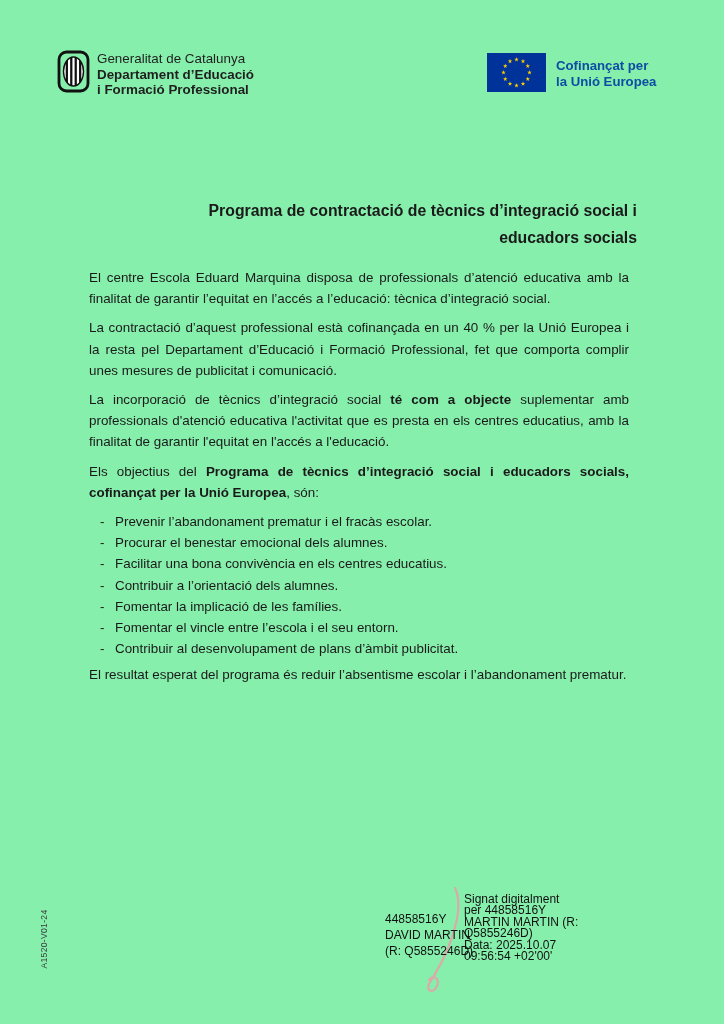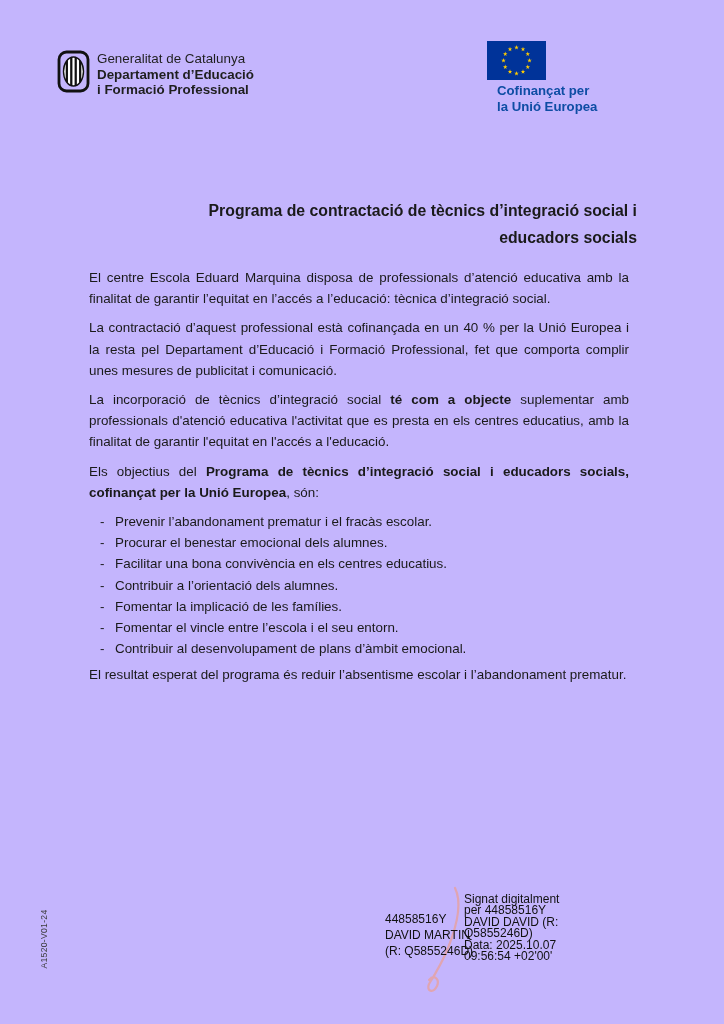--- a/index.html
+++ b/index.html
@@ -1,32 +1,32 @@
 <!DOCTYPE html>
 <html lang="ca"><head>
 <meta charset="utf-8">
 <style>
   html,body{margin:0;padding:0;background:#9a9a9a;}
   .page{
     position:relative;
     width:724px;height:1024px;
-    background:#c4b5fd;
+    background:#86efac;
     overflow:hidden;
     font-family:"Liberation Sans","DejaVu Sans",sans-serif;
     color:#1a1a1a;
     margin:0 auto;
   }
   
   .gc-block{position:absolute;left:57px;top:50px;display:flex;}
   .gc-logo{width:33px;height:43px;flex:0 0 33px;}
   .gc-text{margin-left:7px;margin-top:1px;font-size:13.4px;line-height:15.6px;color:#1f1f1f;}
   .gc-l1{font-weight:400;}
   .gc-l2{font-weight:700;}
   
-  .eu-block{position:absolute;left:487px;top:41px;display:flex;align-items:flex-start;flex-direction:column;}
+  .eu-block{position:absolute;left:487px;top:53px;display:flex;align-items:center;}
   .eu-flag{width:59px;height:39px;display:block;}
   .eu-text{margin-left:10px;margin-top:3px;font-size:13.2px;line-height:16.2px;font-weight:700;color:#0e4da4;}
   
   .content{
     position:absolute;left:89px;top:197px;width:548px;
     font-size:13.4px;line-height:21.2px;text-align:justify;
   }
   .doc-title{
     font-size:15.8px;font-weight:700;line-height:27px;
     margin:0 0 16px 0;text-align:right;
@@ -137,41 +137,41 @@
       <li>
           <span class="dash">-</span>
           <span>Fomentar la implicació de les famílies.</span>
         </li>
       <li>
           <span class="dash">-</span>
           <span>Fomentar el vincle entre l’escola i el seu entorn.</span>
         </li>
       <li>
           <span class="dash">-</span>
-          <span>Contribuir al desenvolupament de plans d’àmbit emocional.</span>
+          <span>Contribuir al desenvolupament de plans d’àmbit publicitat.</span>
         </li>
     </ul>
 
     <p>El resultat esperat del programa és reduir l’absentisme escolar i l’abandonament prematur.</p>
   </div>
 
   <div class="doc-code">A1520-V01-24</div>
 
   <div class="signature">
     <svg class="sig-flourish" viewBox="0 0 60 118" aria-hidden="true">
       <path d="M40,6 C48,22 41,46 33,66 C27,81 19,94 14,102 C11,109 18,112 22,104 C25,97 19,92 14,98" fill="none" stroke="#e3a3a8" stroke-width="2.2" stroke-linecap="round" opacity="0.9"></path>
     </svg>
     <div class="sig-stamp">
       <div>44858516Y</div>
       <div>DAVID MARTIN</div>
       <div>(R: Q5855246D)</div>
     </div>
     <div class="sig-details">
       <div>Signat digitalment</div>
       <div>per 44858516Y</div>
-      <div>DAVID DAVID (R:</div>
+      <div>MARTIN MARTIN (R:</div>
       <div>Q5855246D)</div>
       <div>Data: 2025.10.07</div>
       <div>09:56:54 +02'00'</div>
     </div>
   </div>
 
 </div>
 
 </body></html>

